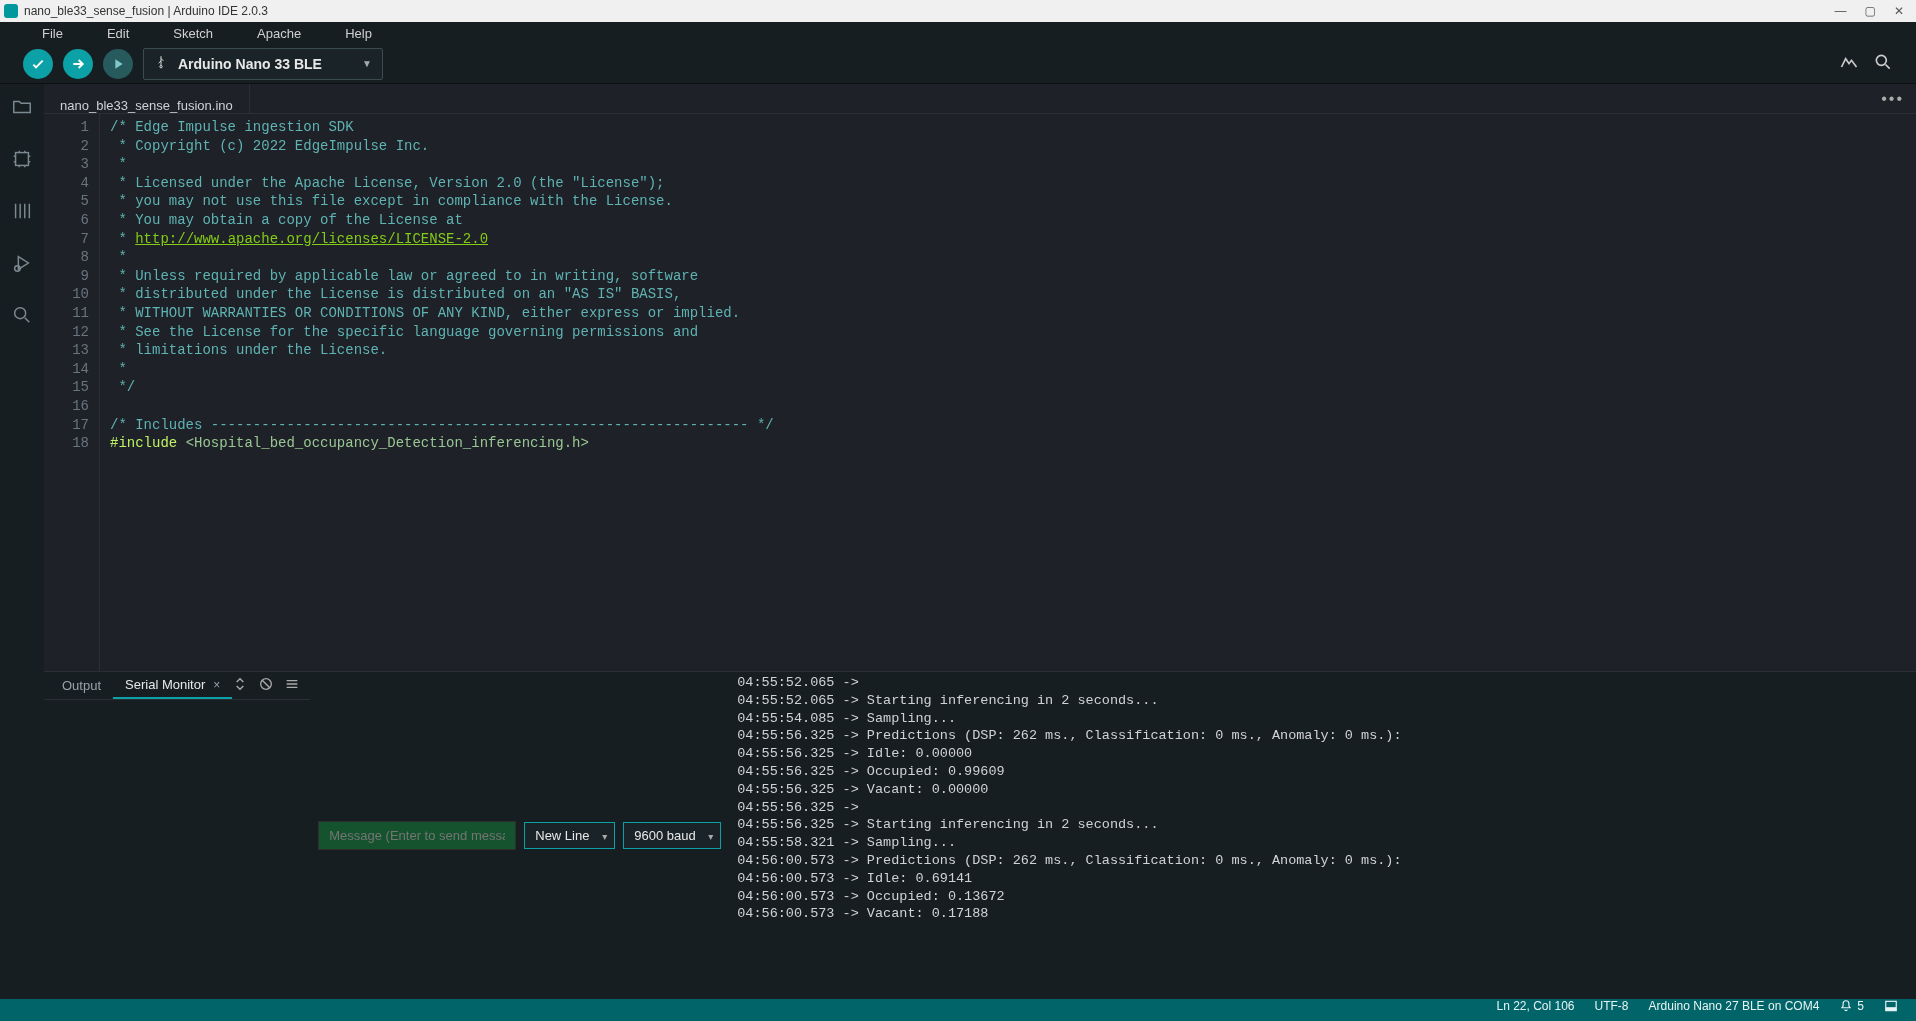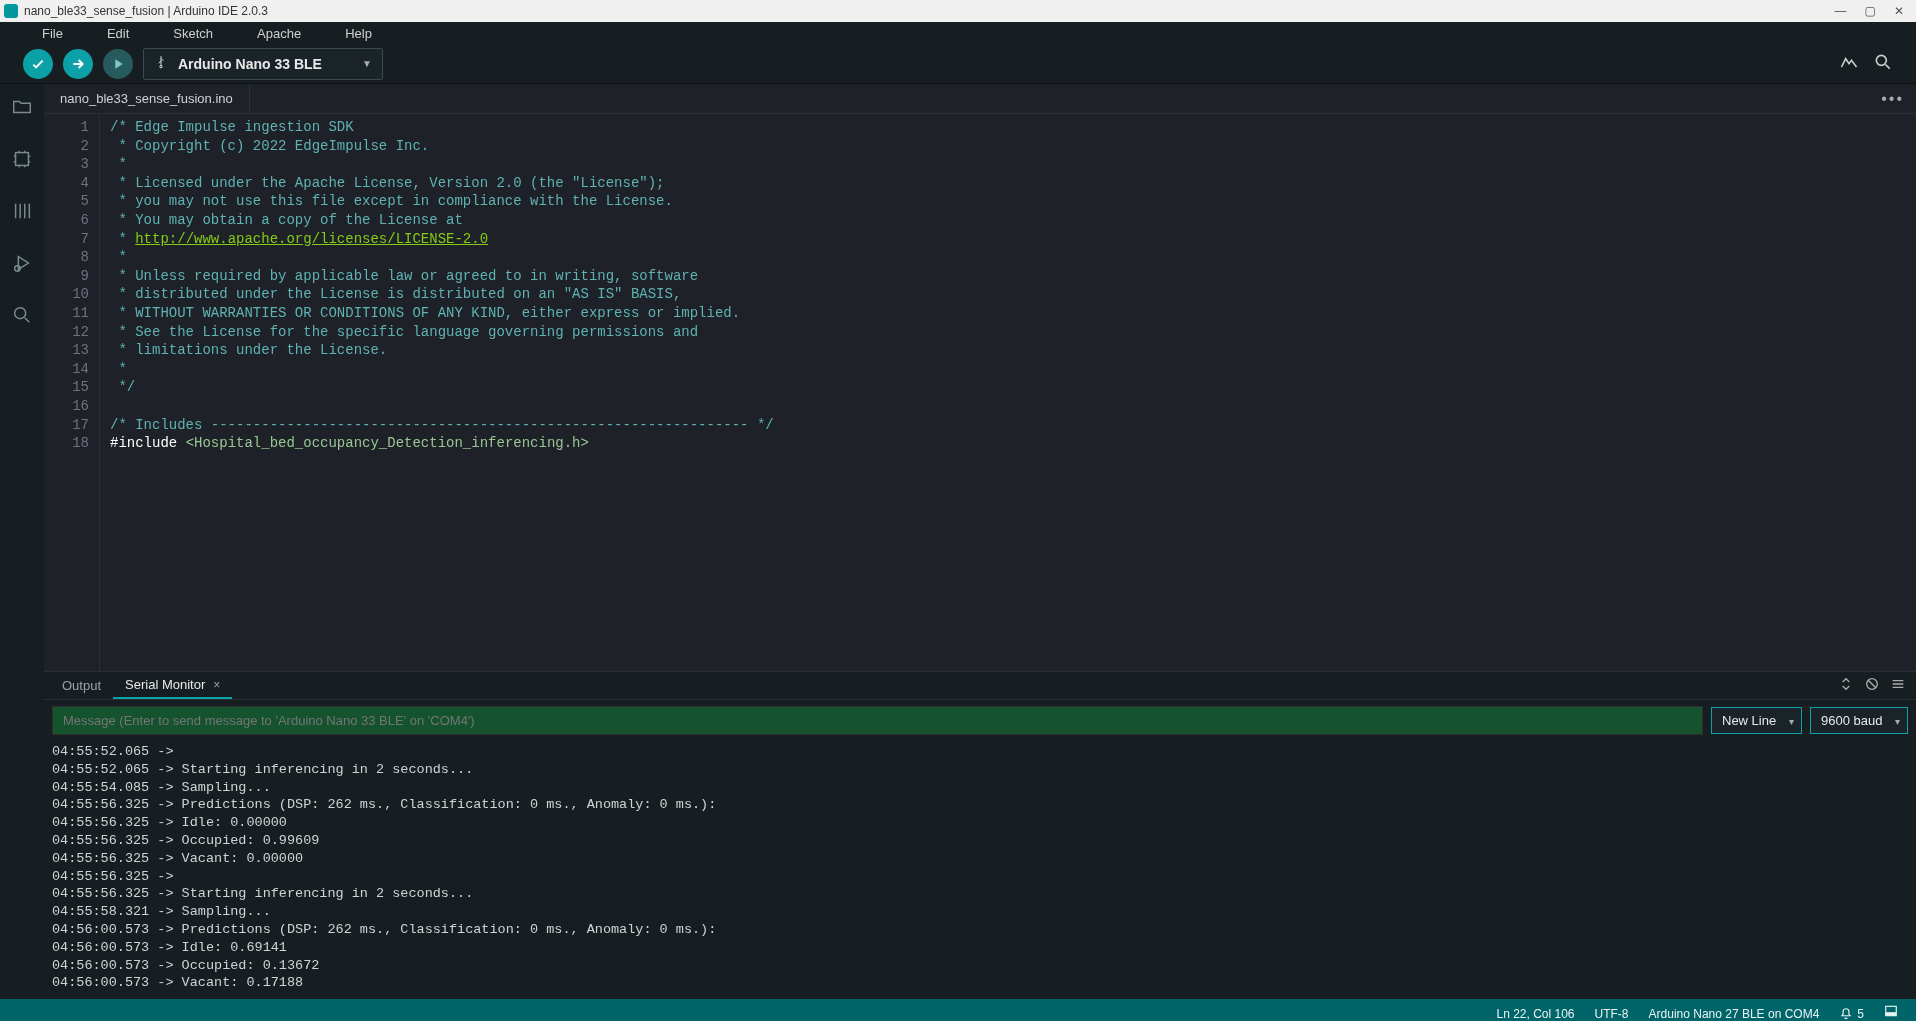--- a/index.html
+++ b/index.html
@@ -99,21 +99,21 @@
   background: #1e2127;
   height: 30px;
   display: flex;
   align-items: stretch;
   border-bottom: 1px solid #2a2f36;
 }
 .tab {
   background: #1e2127;
   color: #cfd2d6;
   padding: 0 16px;
-  display: flex; align-items: center;
+  display: flex; align-items: flex-end;
   font-size: 13px;
   border-right: 1px solid #2a2f36;
 }
 .tabbar .spacer { flex: 1; }
 .tabbar .more { display: flex; align-items: center; padding: 0 12px; color: #aaa; font-size: 16px; letter-spacing: 2px; cursor: pointer; }
 .code-area {
   flex: 1;
   display: flex;
   background: #1e2127;
   font-family: "Consolas", "Courier New", monospace;
@@ -133,29 +133,28 @@
 .gutter div { height: 18.6px; }
 .code {
   flex: 1;
   padding: 4px 0 4px 10px;
   white-space: pre;
   overflow: hidden;
   color: #d0d3d6;
 }
 .code .line { height: 18.6px; }
 .cmt { color: #5fb3b3; }
-.pp  { color: #ffffff; }
+.pp  { color: #bef264; }
 .inc { color: #99c794; }
 .url { color: #84cc16; text-decoration: underline; }
 
 .panel {
   background: #171e21;
   border-top: 1px solid #2a2f36;
   display: flex;
-  flex-direction: column;
   height: 328px;
 }
 .panel-tabs {
   height: 28px;
   display: flex;
   align-items: stretch;
   border-bottom: 1px solid #2a2f36;
   padding-left: 6px;
 }
 .panel-tab {
@@ -217,21 +216,21 @@
   line-height: 17.8px;
   color: #d0d3d6;
   padding: 2px 8px;
 }
 .serial-output .sline { height: 17.8px; white-space: pre; }
 .statusbar {
   height: 22px;
   background: #006468;
   color: #e8f4f4;
   display: flex;
-  align-items: flex-end;
+  align-items: flex-start;
   font-size: 12px;
   padding: 0 8px;
 }
 .statusbar .spacer { flex: 1; }
 .statusbar .seg { padding: 0 10px; }
 .statusbar .notif { display: flex; align-items: center; gap: 4px; }
 .statusbar .notif svg { width: 14px; height: 14px; fill: none; stroke: #e8f4f4; stroke-width: 2; }
 .statusbar .win-icon svg { width: 14px; height: 14px; fill: #e8f4f4; }
 </style>
 </head>

